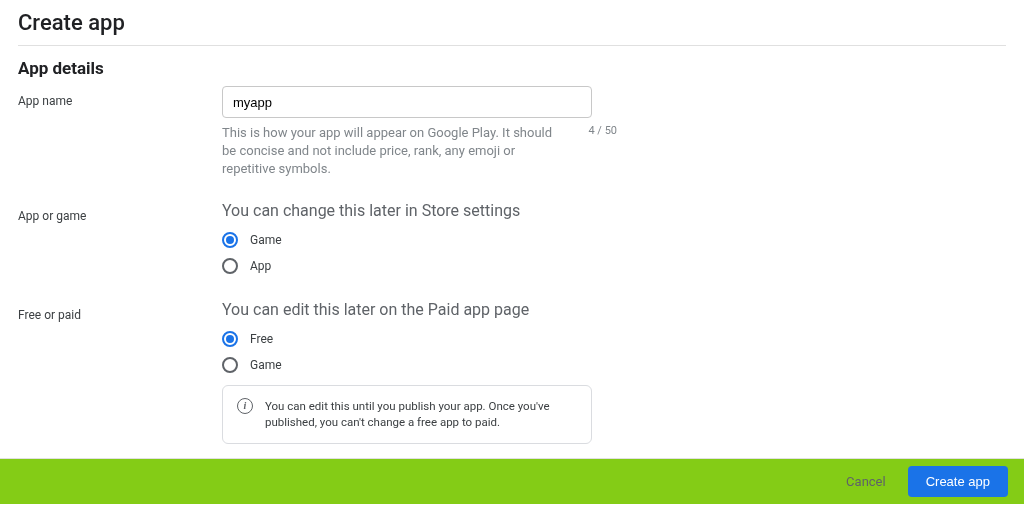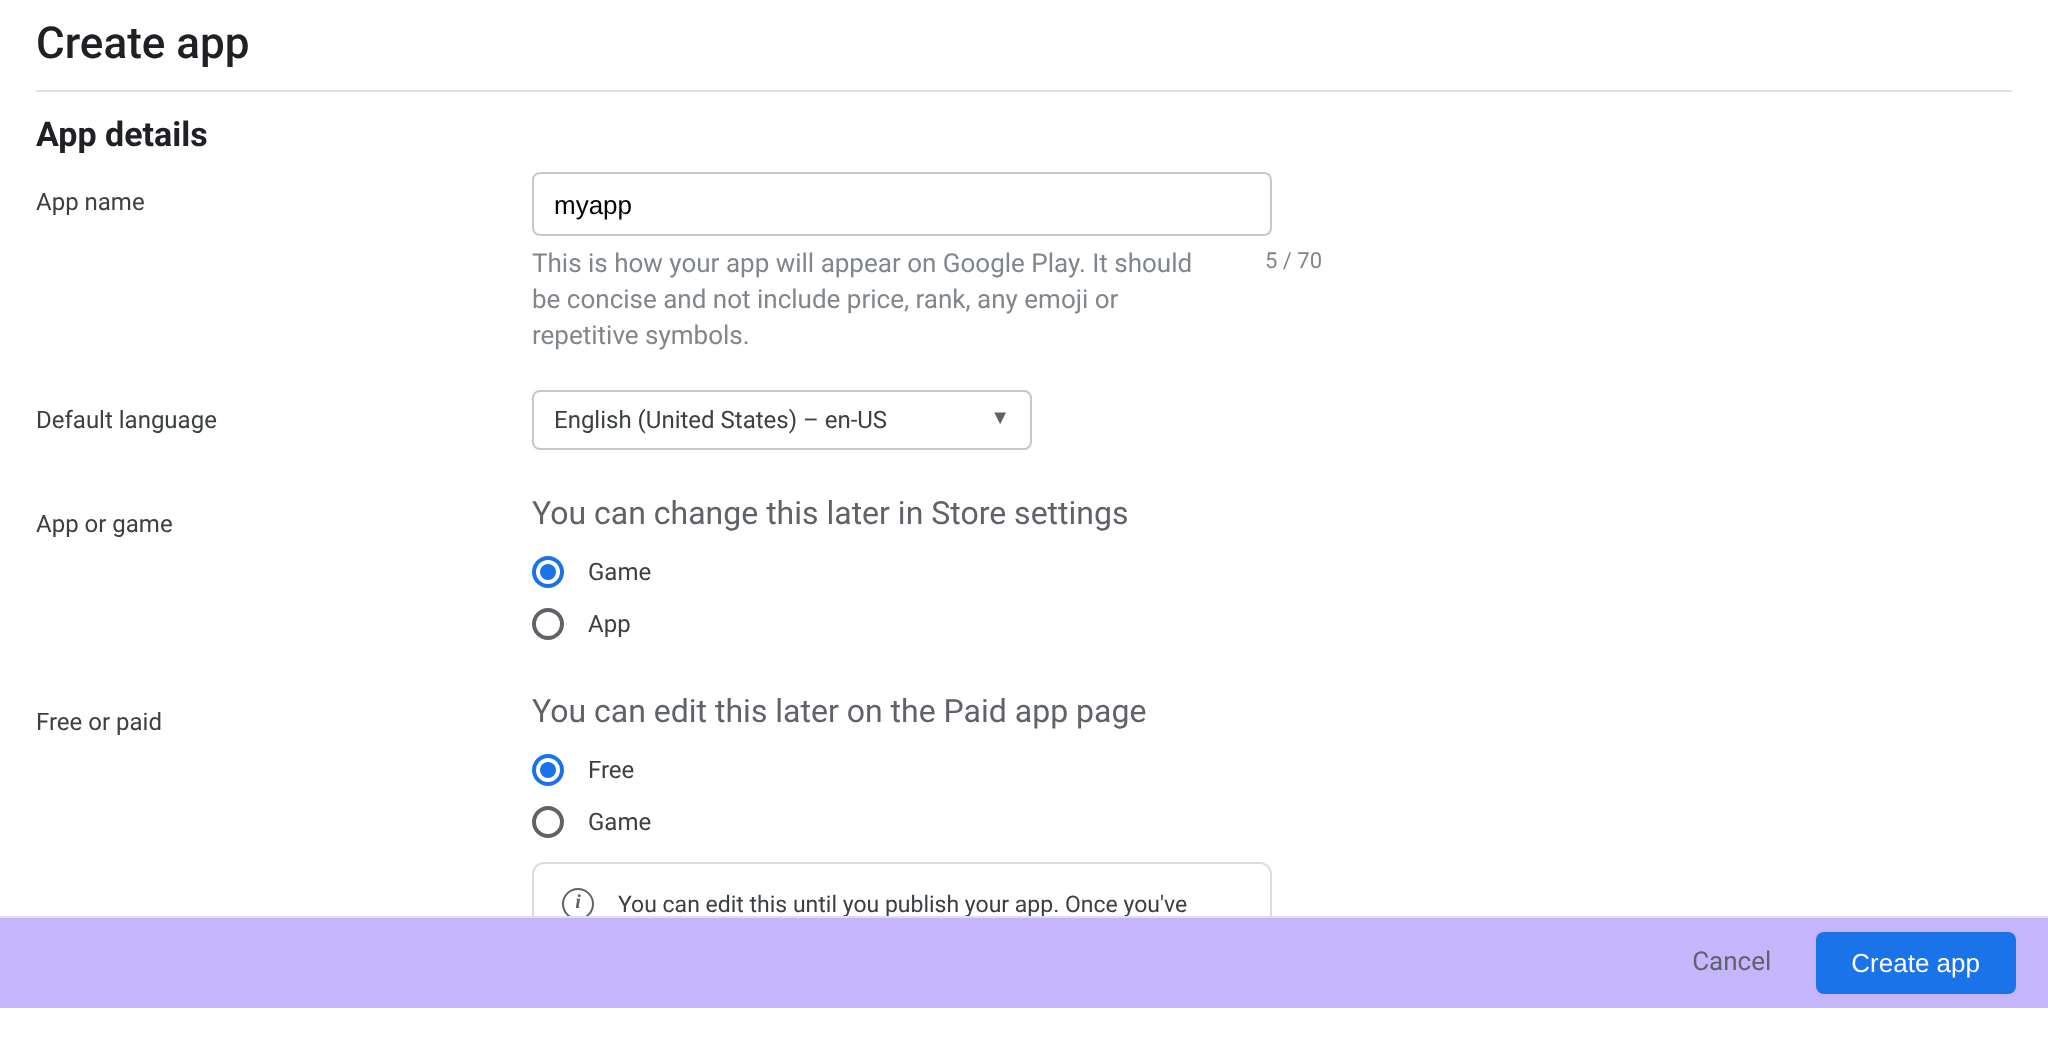--- a/index.html
+++ b/index.html
@@ -4,21 +4,21 @@
   <style>
     * { box-sizing: border-box; margin: 0; padding: 0; }
     body { font-family: 'Google Sans', Roboto, Arial, sans-serif; color: #202124; font-size: 13px; background: #fff; }
     .container { width: 1024px; height: 504px; position: relative; overflow: hidden; }
     .content { padding: 10px 18px 60px 18px; }
     .page-title { font-size: 22px; font-weight: 500; margin-bottom: 10px; }
     .hr { border: none; border-top: 1px solid #e0e0e0; margin: 6px 0 12px 0; }
     .section-title { font-size: 17px; font-weight: 700; margin: 6px 0 8px 0; }
     .row { display: flex; align-items: flex-start; margin-bottom: 16px; gap: 21px; }
     .row-label { width: 183px; flex-shrink: 0; font-size: 12px; color: #3c4043; padding-top: 8px; }
-    .row-body { flex: 1; margin-left: 44px; }
+    .row-body { flex: 1; }
     .text-input {
       width: 370px; height: 32px; padding: 6px 10px;
       border: 1px solid #c8c8c8; border-radius: 4px; font-size: 13px;
       outline: none;
     }
     .help-row { display:flex; justify-content: space-between; width: 395px; margin-top: 6px; }
     .help-text { font-size: 13px; color: #80868b; max-width: 340px; line-height: 1.4; }
     .counter { font-size: 11px; color: #80868b; white-space: nowrap; }
     .select {
       width: 250px; height: 30px; padding: 5px 10px;
@@ -52,21 +52,21 @@
     .hr2 { border: none; border-top: 1px solid #e0e0e0; margin: 20px 0 14px 0; }
     .checkbox-row { display: flex; align-items: center; gap: 12px; }
     .checkbox {
       width: 16px; height: 16px; background: #1a73e8; border-radius: 2px;
       display: flex; align-items: center; justify-content: center; cursor: pointer;
     }
     .checkbox svg { stroke: #fff; }
     .checkbox-label { font-size: 12px; color: #3c4043; }
     .footer {
       position: absolute; bottom: 0; left: 0; right: 0; height: 46px;
-      border-top: 1px solid #e0e0e0; background: #c4b5fd;
+      border-top: 1px solid #e0e0e0; background: #84cc16;
       display: flex; align-items: center; justify-content: flex-end; gap: 14px;
       padding: 13px 16px;
     }
     .btn-cancel { font-size: 13px; color: #5f6368; cursor: pointer; padding: 6px 8px; }
     .btn-primary {
       background: #1a73e8; color: #fff; font-size: 13px; font-weight: 500;
       padding: 8px 18px; border-radius: 4px; cursor: pointer; border: none;
     }
   </style>
 </head>
@@ -78,34 +78,25 @@
     <hr class="hr">
 
     <h2 class="section-title">App details</h2>
 
     <div class="row">
       <div class="row-label">App name</div>
       <div class="row-body">
         <input class="text-input" type="text" value="myapp" style="">
         <div class="help-row">
           <div class="help-text">This is how your app will appear on Google Play. It should be concise and not include price, rank, any emoji or repetitive symbols.</div>
-          <div class="counter">5 / 70</div>
+          <div class="counter">4 / 50</div>
         </div>
       </div>
     </div>
 
-    <div class="row">
-      <div class="row-label">Default language</div>
-      <div class="row-body">
-        <div class="select">
-          <span>English (United States) – en-US</span>
-          <span class="chevron">▼</span>
-        </div>
-      </div>
-    </div>
 
     <div class="row" style="margin-top:22px;">
       <div class="row-label">App or game</div>
       <div class="row-body">
         <div class="hint">You can change this later in Store settings</div>
         <div class="radio-row">
           <div class="radio selected"></div>
           <span class="radio-label">Game</span>
         </div>
         <div class="radio-row">

